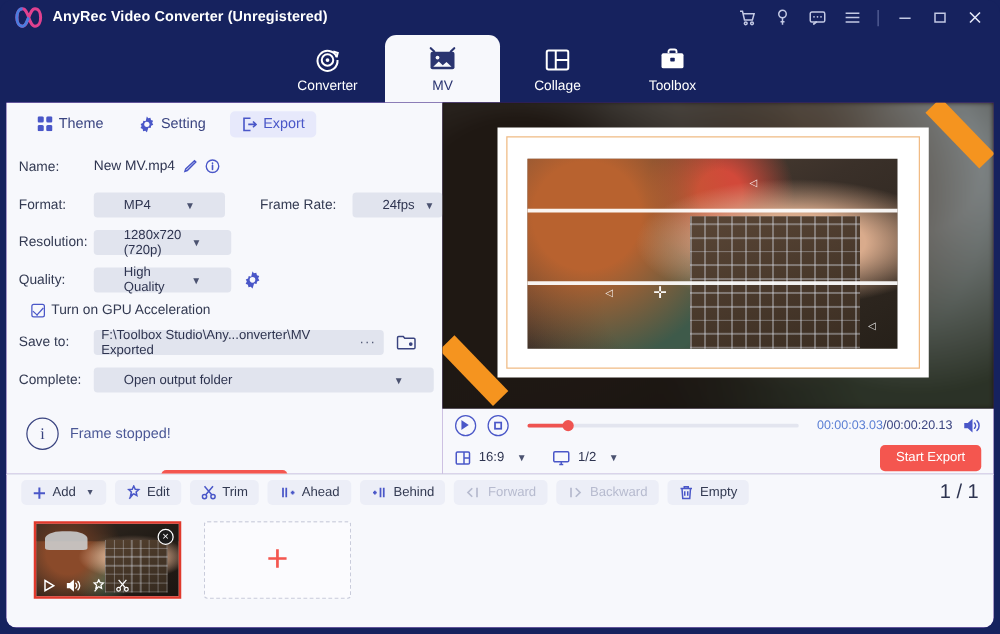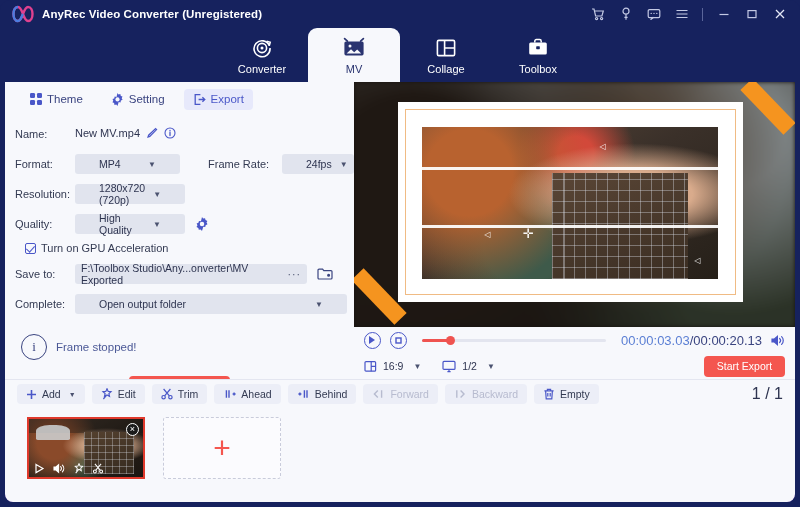--- a/index.html
+++ b/index.html
@@ -130,21 +130,21 @@
               background:#f7f8fc; }
   .prow1{ display:flex; align-items:center; height:26px; padding:0 10px; gap:9px; }
   .pbtn{ width:17px; height:17px; border:1.5px solid #4a57c8; border-radius:50%;
          display:flex; align-items:center; justify-content:center; cursor:pointer; }
   .track{ position:relative; flex:1; height:3px; background:#e3e5ef;
           border-radius:2px; margin:0 6px; cursor:pointer; }
   .track .fill{ position:absolute; left:0; top:0; height:3px; width:15.4%;
                 background:#ef5350; border-radius:2px; }
   .track .knob{ position:absolute; left:15.4%; top:-3px; width:9px; height:9px;
                 border-radius:50%; background:#ef5350; transform:translateX(-4px); }
-  .timetxt{ font-size:13px; color:#3a4480; white-space:nowrap; }
+  .timetxt{ font-size:10px; color:#3a4480; white-space:nowrap; }
   .timetxt .cur{ color:#5b7fd4; }
   .prow2{ display:flex; align-items:center; height:26px; padding:0 10px; gap:7px; }
   .selmini{ display:flex; align-items:center; gap:6px; font-size:10.5px;
             color:#2e3450; cursor:pointer; }
   .selmini .car{ font-size:8px; color:#4b5270; margin-left:4px; }
   .startbtn2{ margin-left:auto; width:81px; height:21px; background:#f4564f;
               color:#fff; border:none; border-radius:4px; font-size:10.5px;
               cursor:pointer; font-family:"Liberation Sans", sans-serif; }
 
   

